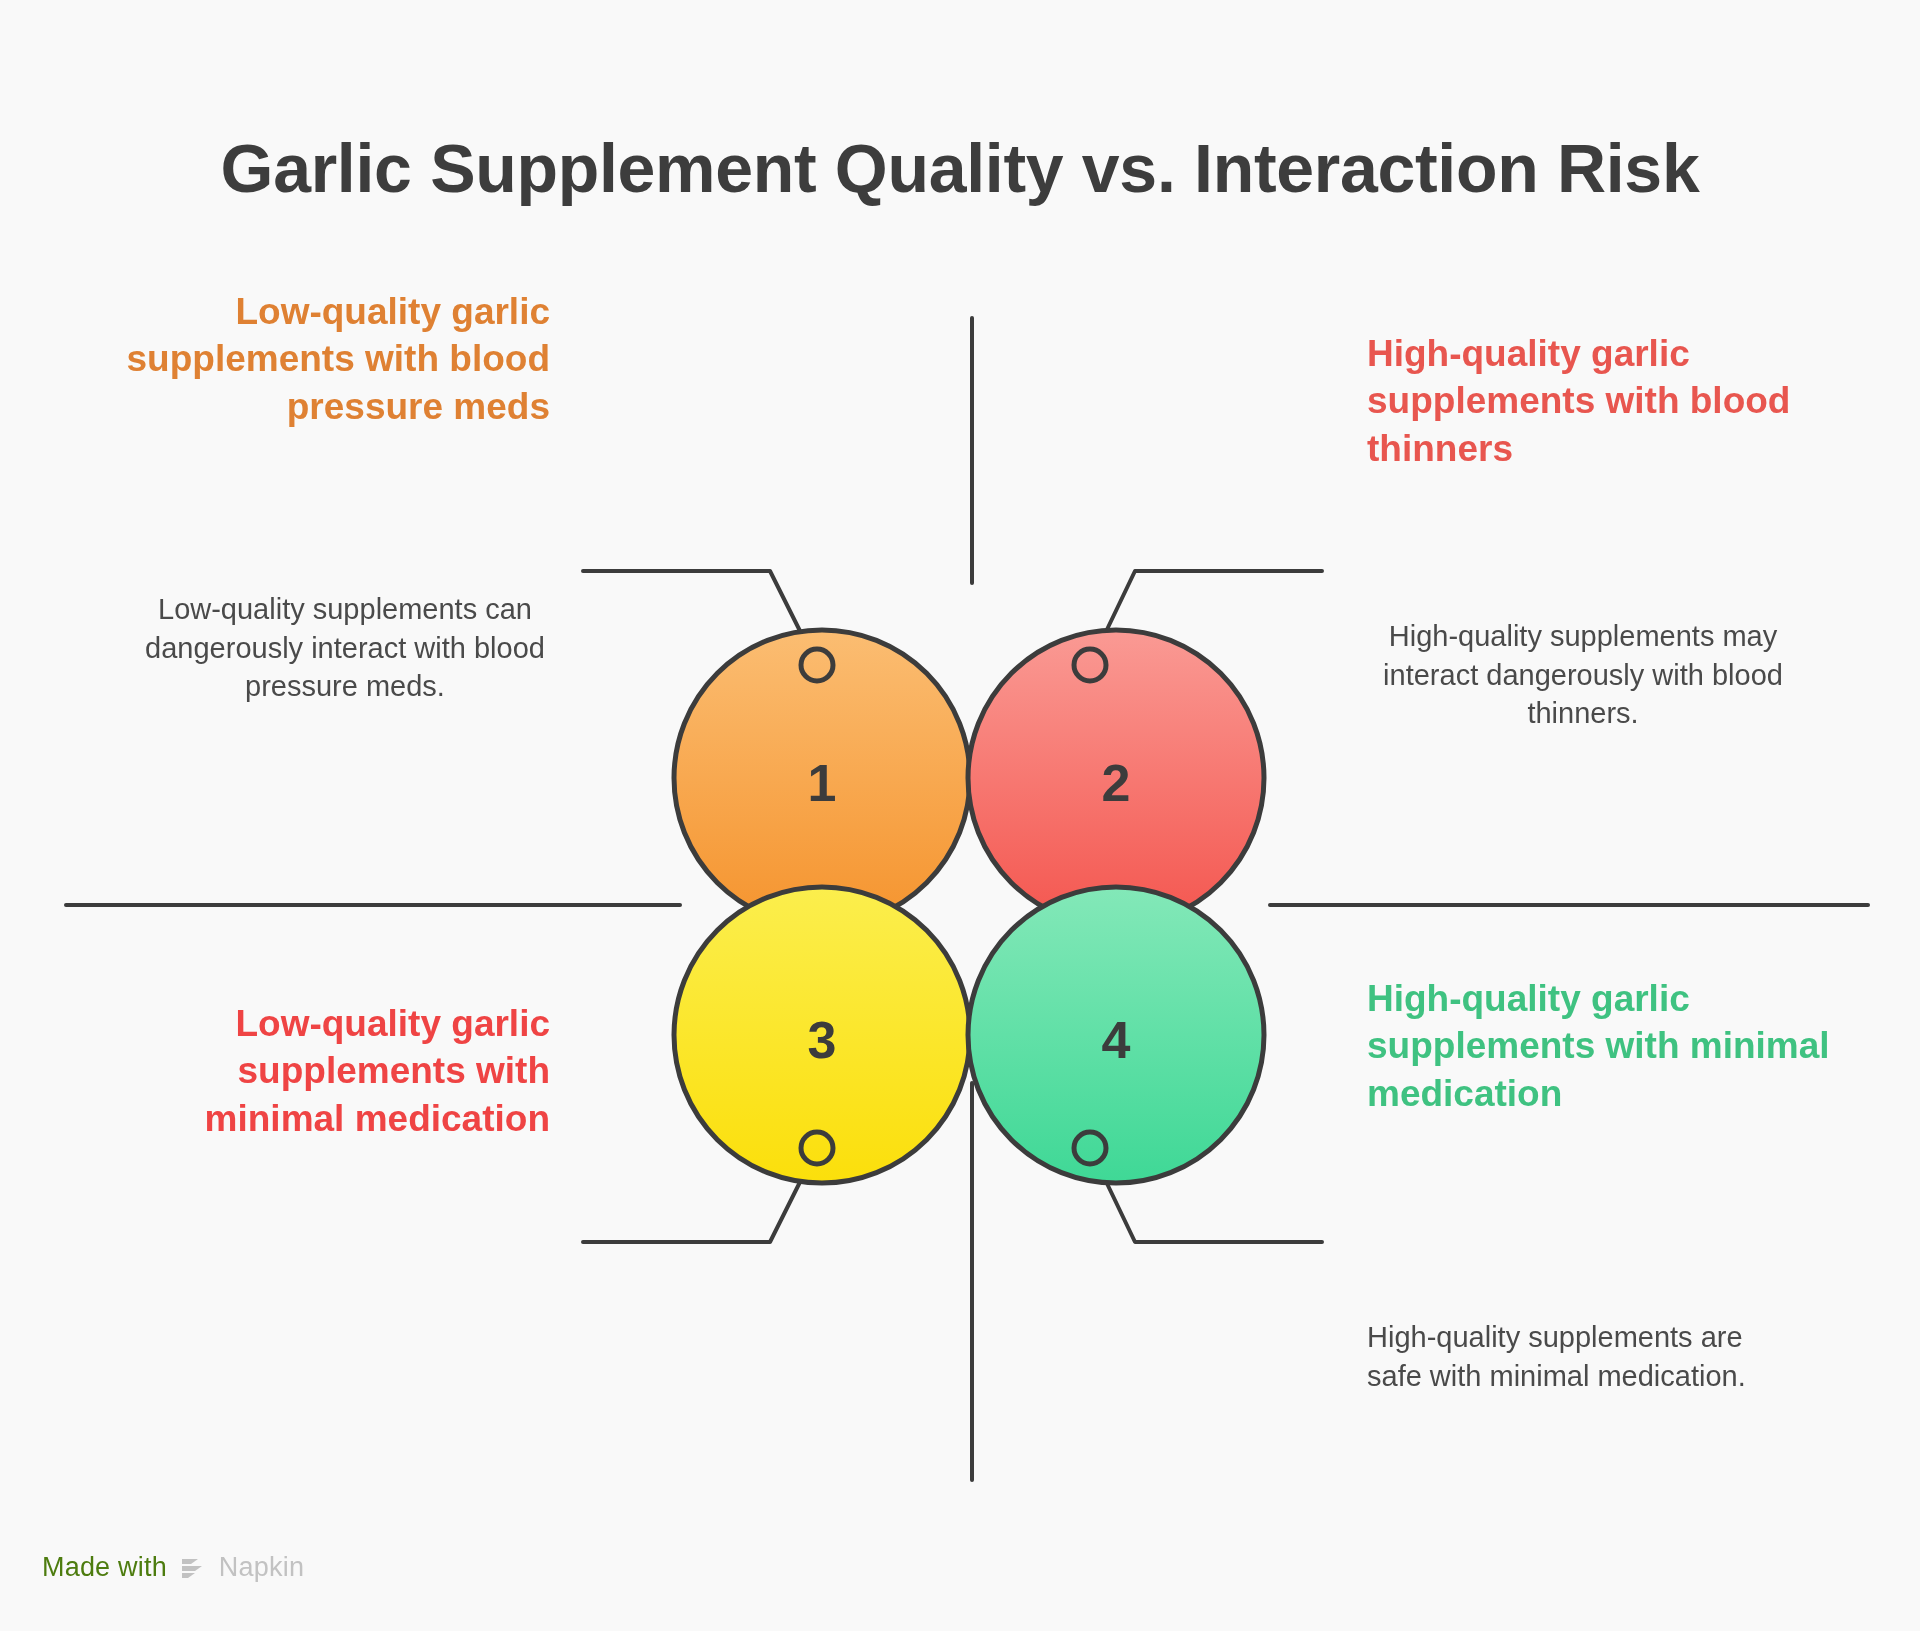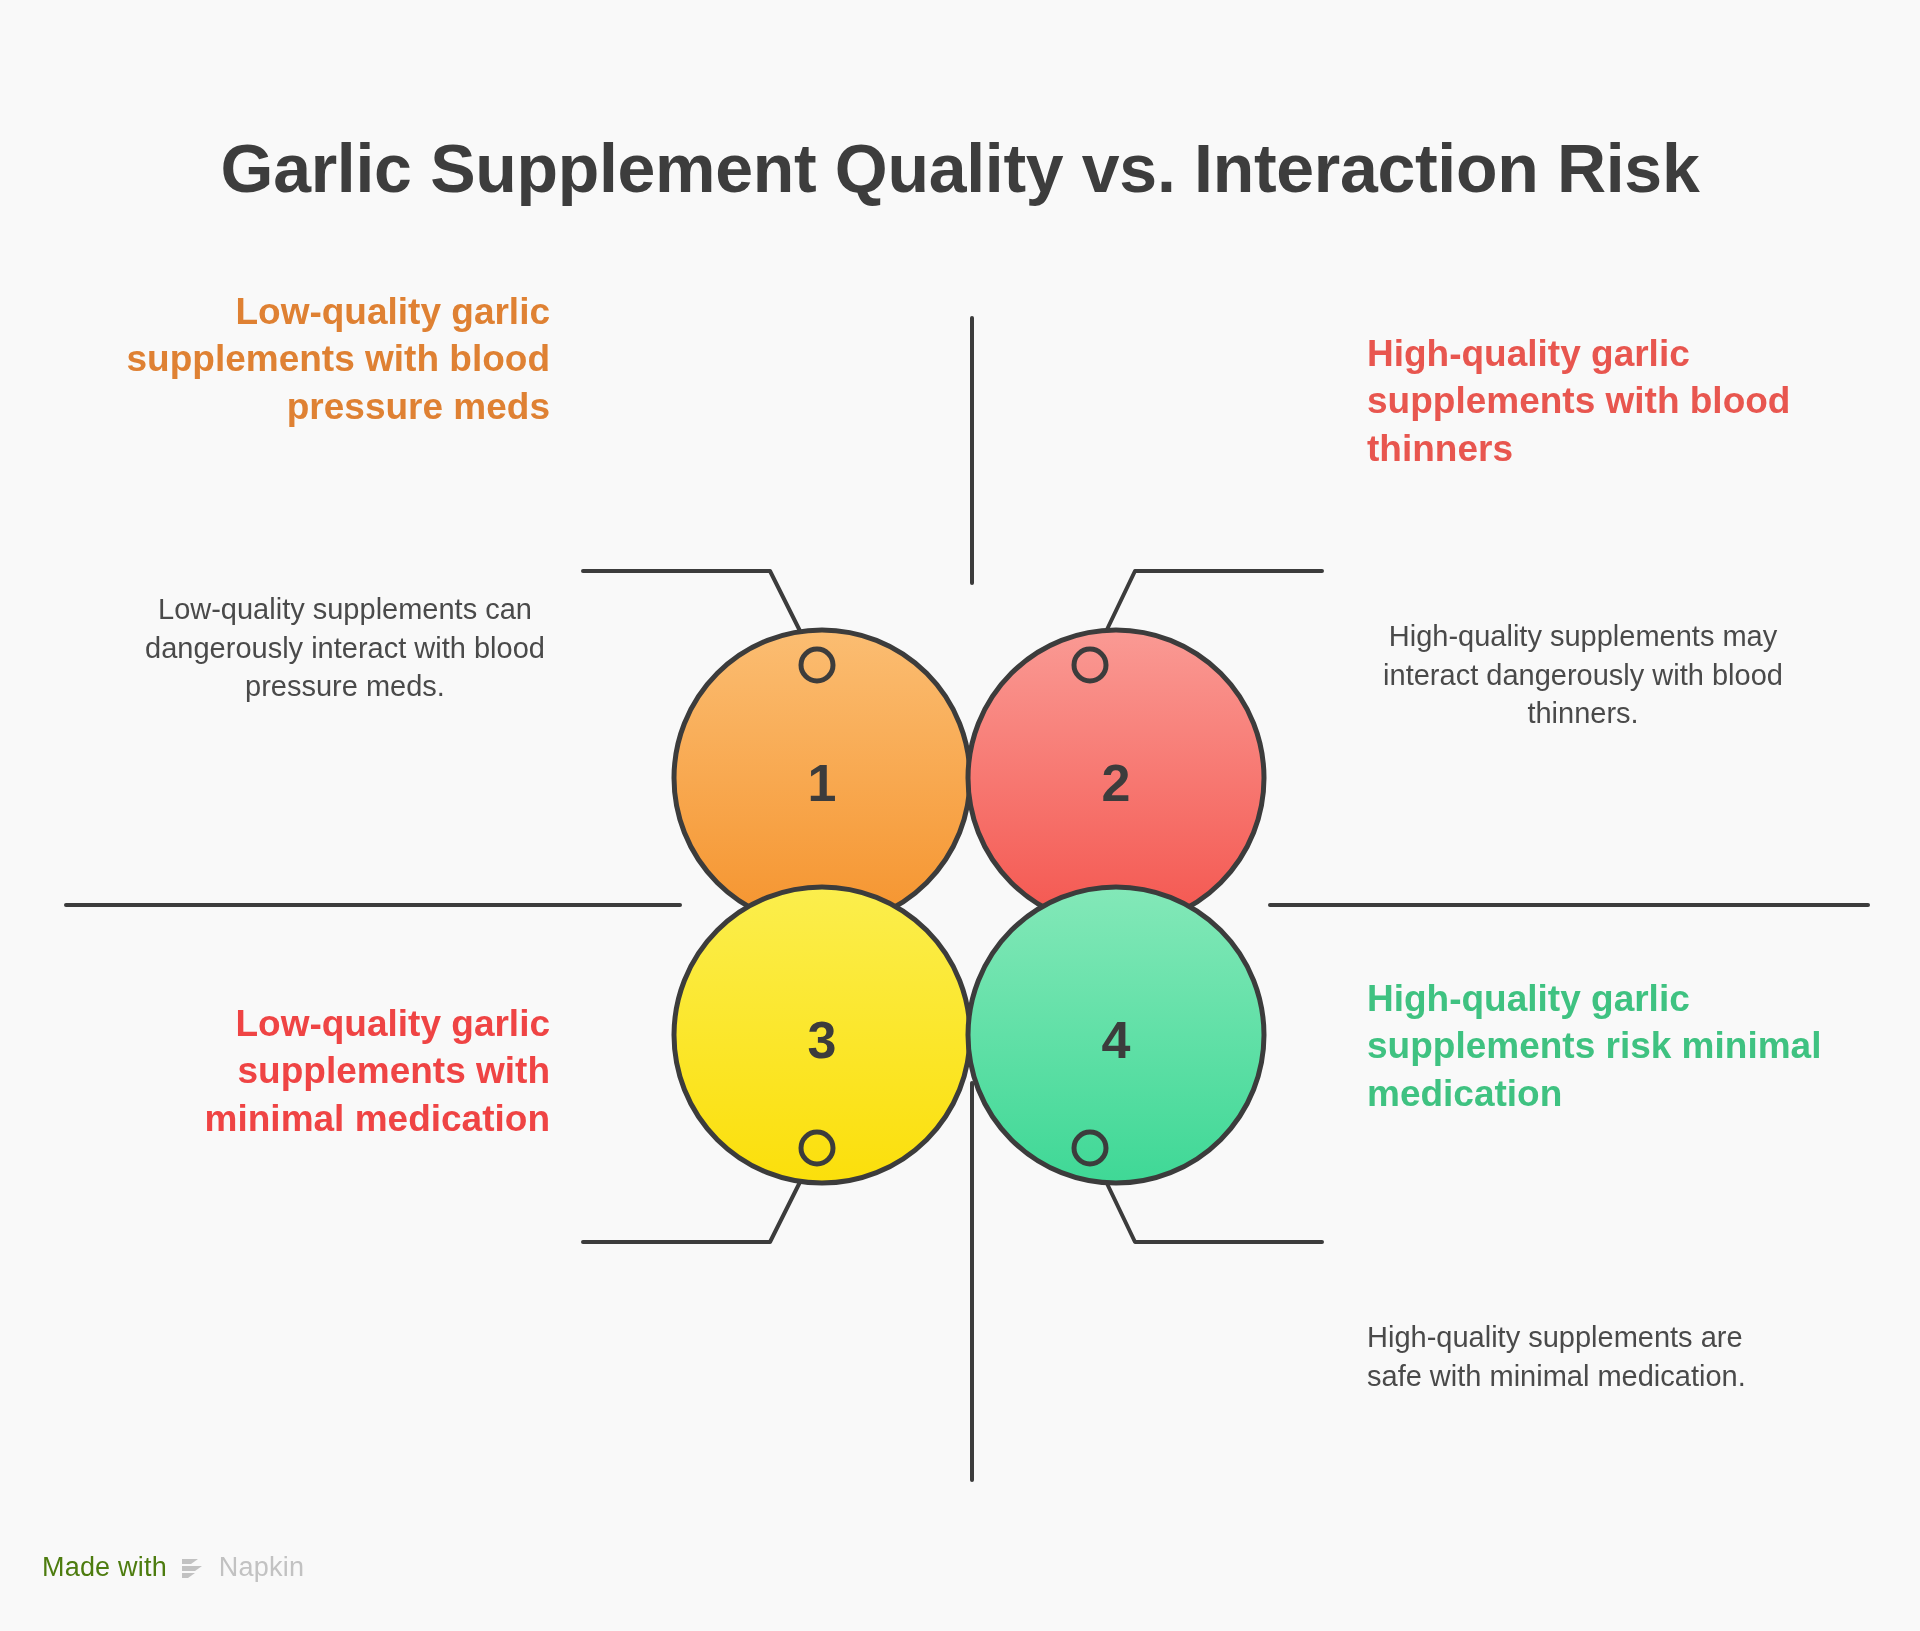--- a/index.html
+++ b/index.html
@@ -190,21 +190,21 @@
   </svg>
 
   <div class="quad-heading" id="q1-heading" style="color: rgb(223, 129, 51);">Low-quality garlic supplements with blood pressure meds</div>
   <div class="quad-body" id="q1-body">Low-quality supplements can dangerously interact with blood pressure meds.</div>
 
   <div class="quad-heading" id="q2-heading" style="color: rgb(232, 86, 79);">High-quality garlic supplements with blood thinners</div>
   <div class="quad-body" id="q2-body">High-quality supplements may interact dangerously with blood thinners.</div>
 
   <div class="quad-heading" id="q3-heading" style="color: #ef4444;">Low-quality garlic supplements with minimal medication</div>
 
-  <div class="quad-heading" id="q4-heading" style="color: rgb(63, 194, 129);">High-quality garlic supplements risk minimal medication</div>
+  <div class="quad-heading" id="q4-heading" style="color: rgb(63, 194, 129);">High-quality garlic supplements with minimal medication</div>
   <div class="quad-body" id="q4-body">High-quality supplements are safe with minimal medication.</div>
 
   <div class="footer-brand">
     <span style="color: #4d7c0f;">Made with</span>
     <svg class="brand-mark" width="30" height="30" viewBox="0 0 30 30">
       <g fill="#c2c2c2">
         <polygon points="4,6 20,6 13,11 4,11"></polygon>
         <polygon points="4,13 24,13 17,18 4,18"></polygon>
         <polygon points="4,20 17,20 10,25 4,25"></polygon>
       </g>

